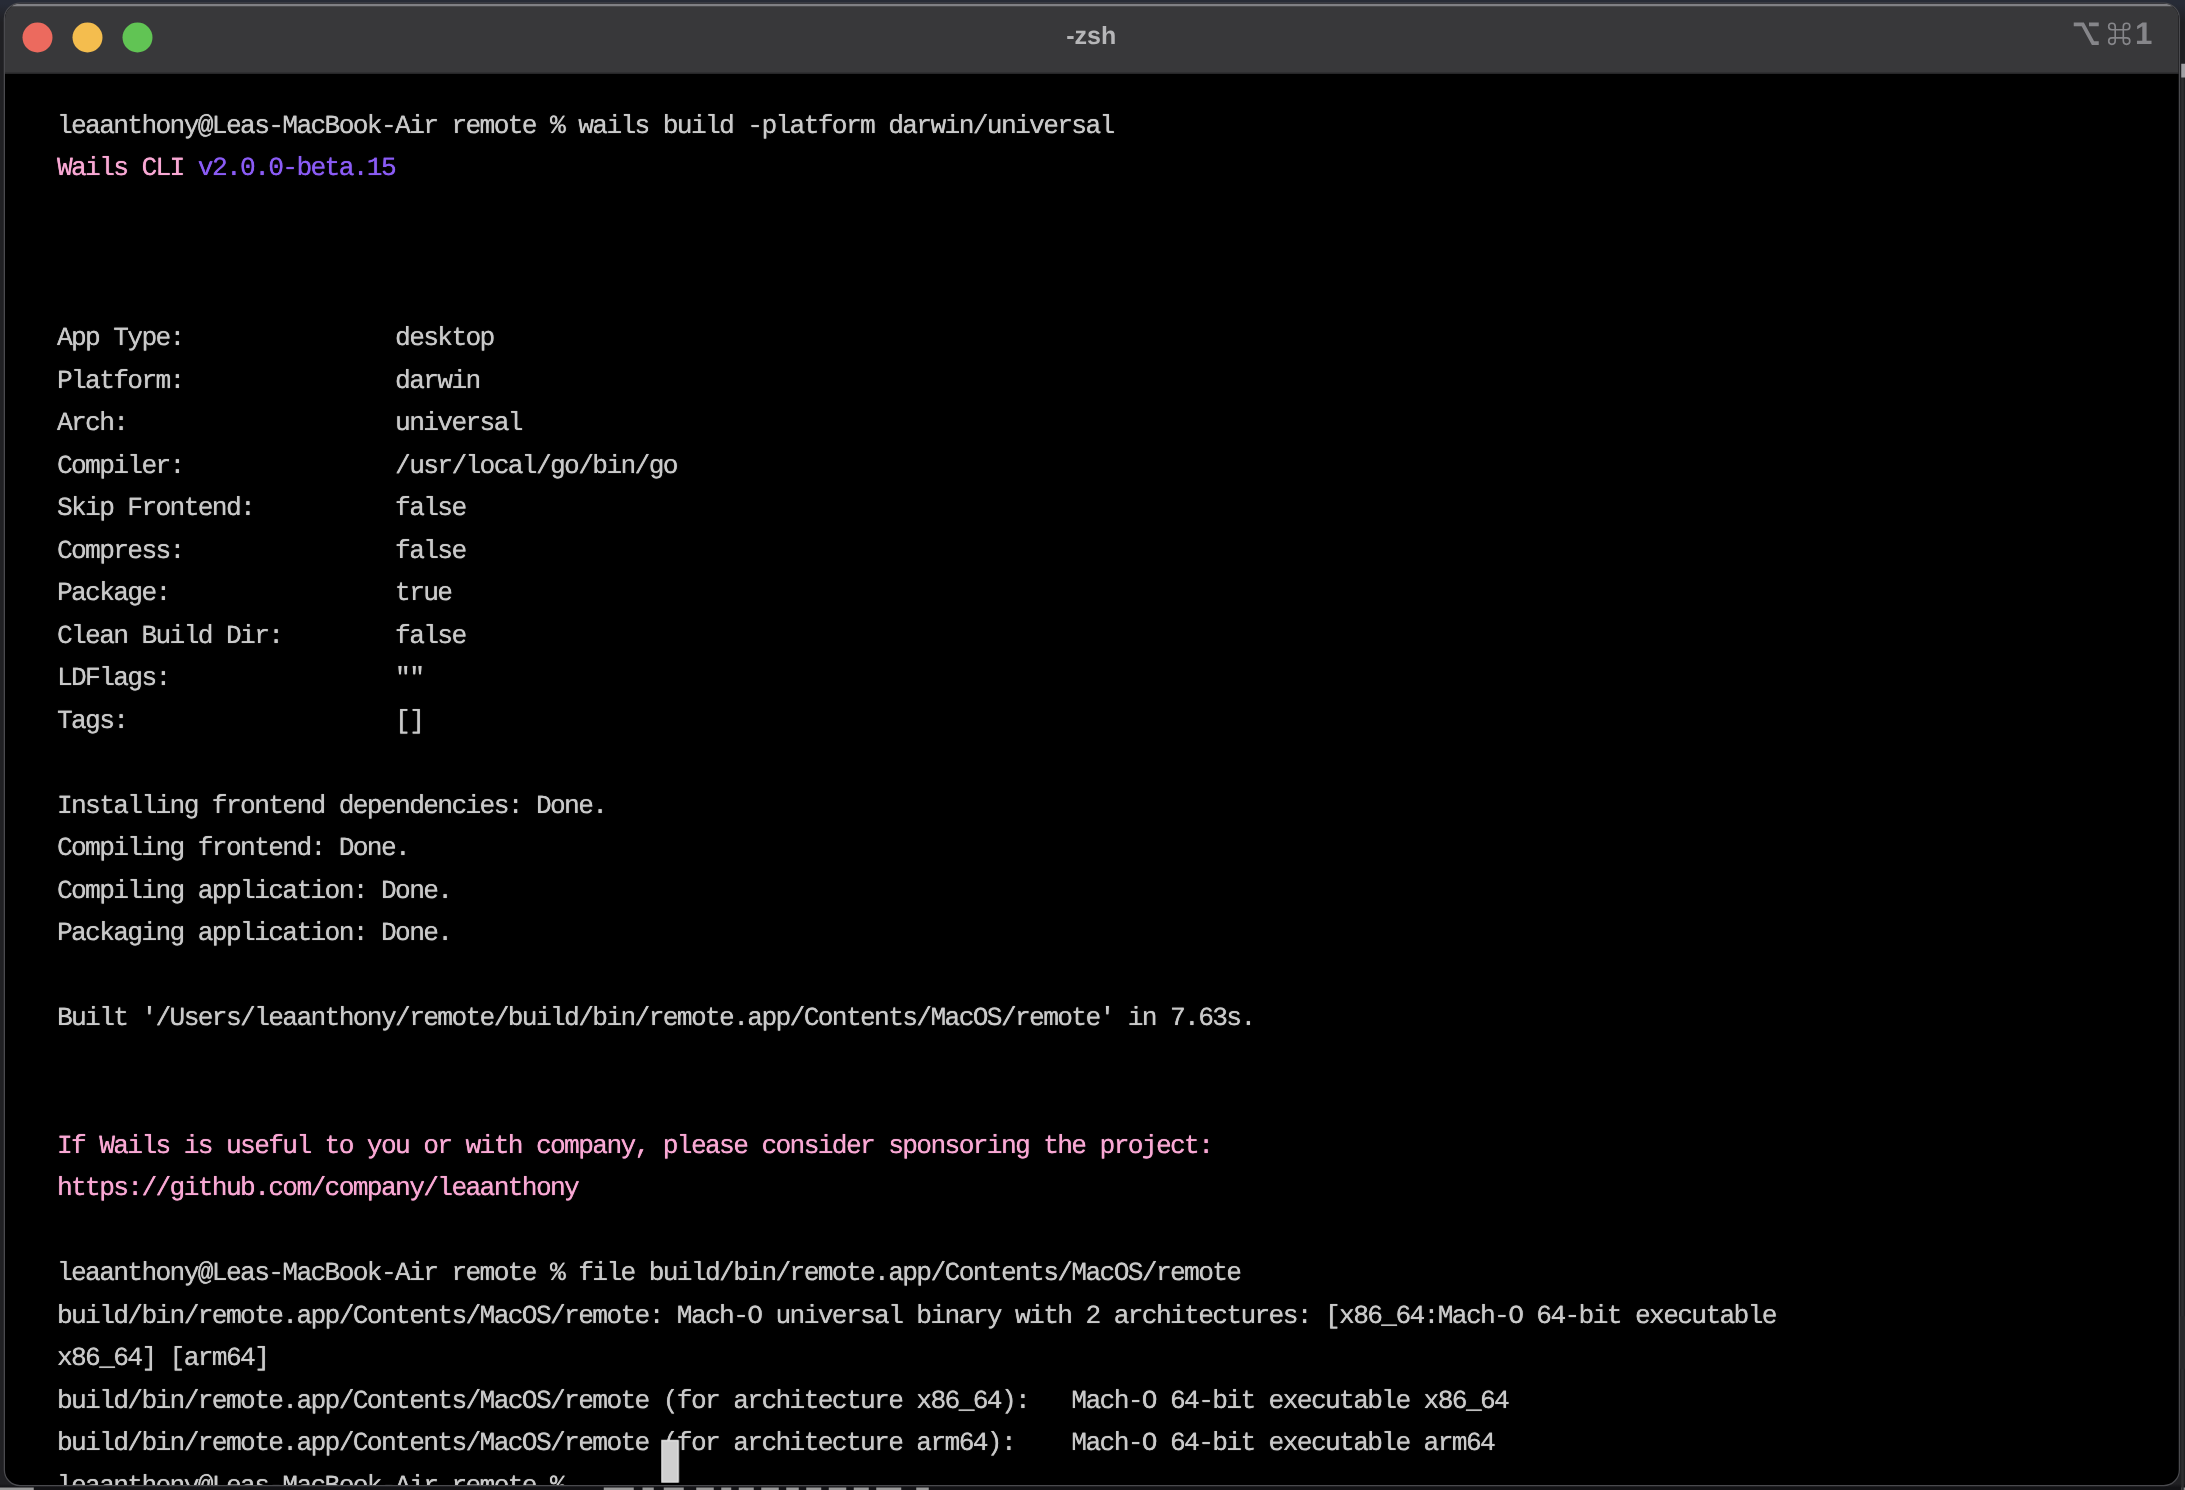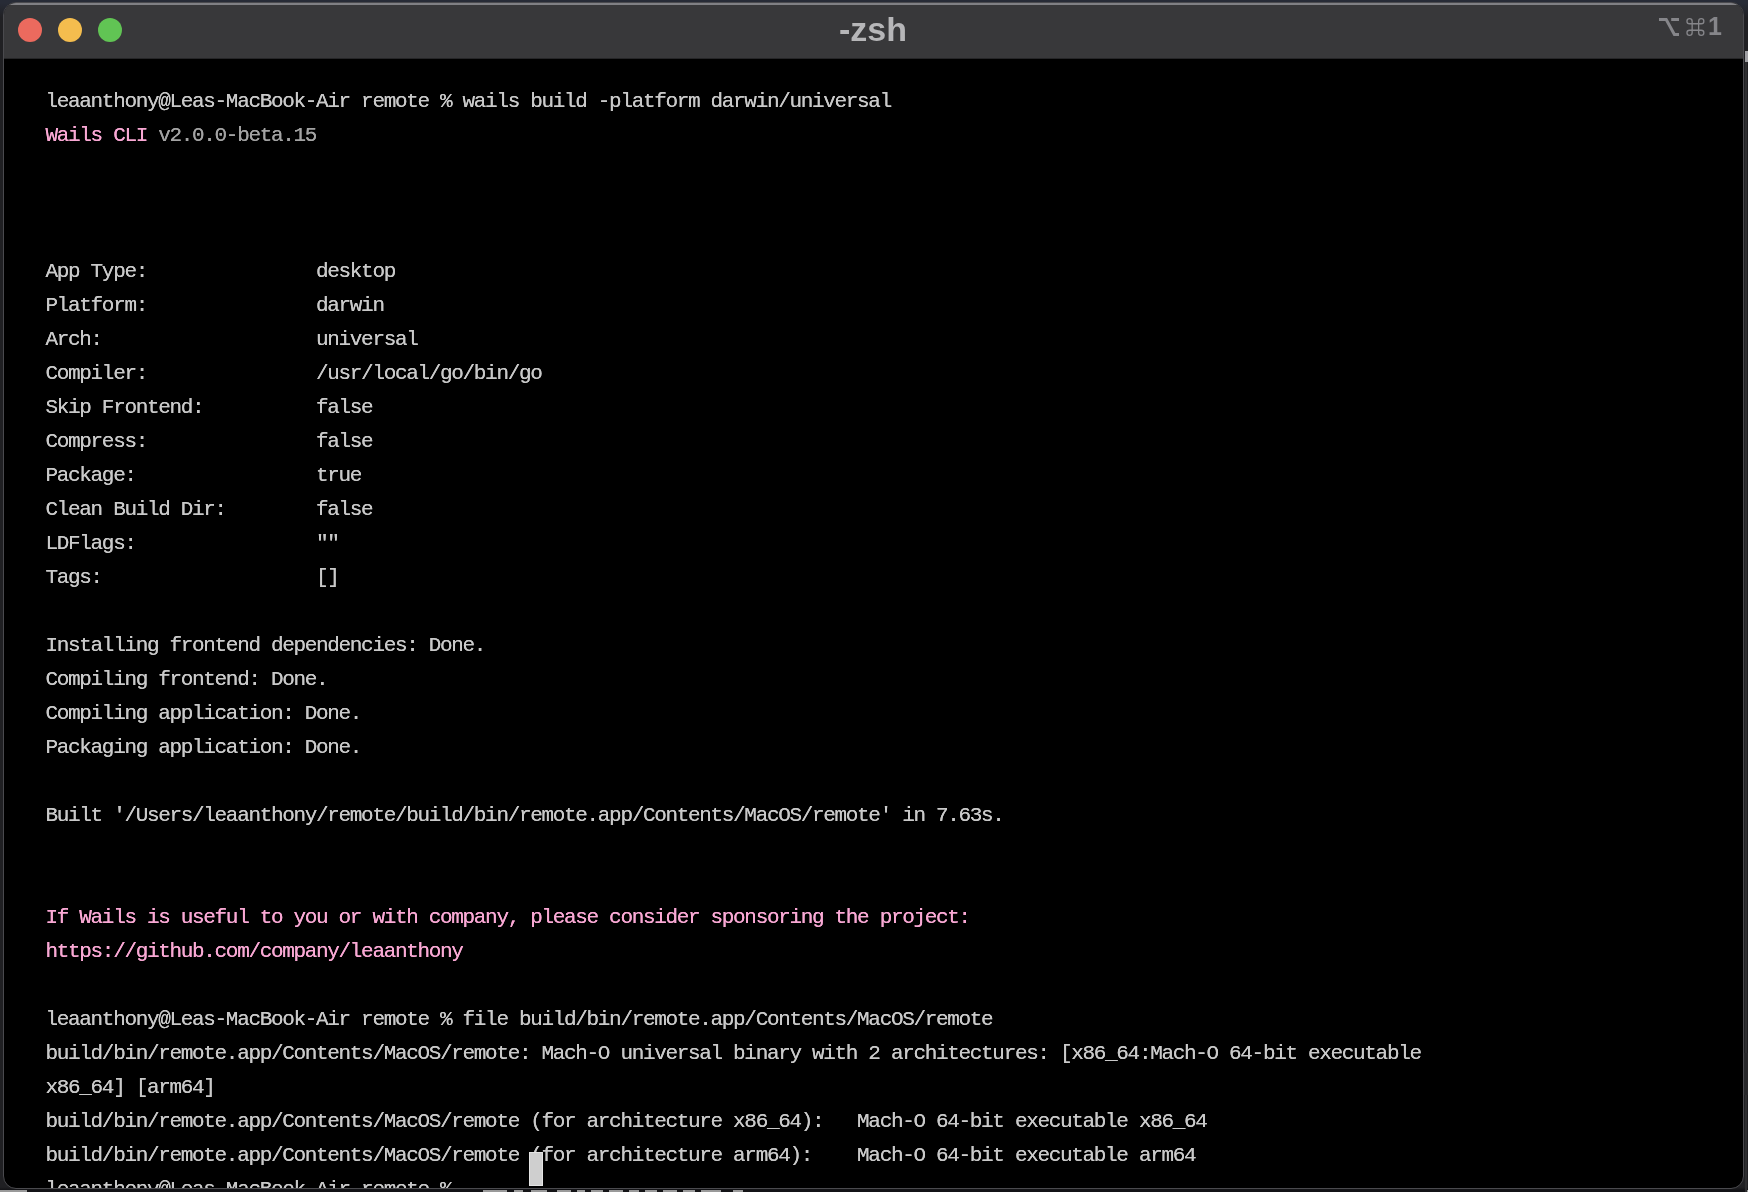--- a/index.html
+++ b/index.html
@@ -8,27 +8,27 @@
   #win{position:absolute;left:2.5px;top:2px;width:1741px;height:1187px;
        background:#000;border-radius:13px;border:1.5px solid #4a4a4e;
        overflow:hidden;box-sizing:border-box;}
   #titlebar{position:absolute;left:0;top:0;right:0;height:55px;background:#38383a;
        border-bottom:1px solid #262628;box-shadow:inset 0 2px 0 #808084;}
   .light{position:absolute;top:14.5px;width:24px;height:24px;border-radius:50%;}
   #l-red{left:14.5px;background:#ec6a5e;}
   #l-yel{left:54.5px;background:#f4bd4e;}
   #l-grn{left:94.5px;background:#61c454;}
   #title{position:absolute;left:0;right:0;top:0;height:55px;line-height:53px;text-align:center;transform:translateZ(0);
-       font-family:"Liberation Sans",sans-serif;font-weight:bold;font-size:34px;color:#b6b6b8;}
+       font-family:"Liberation Sans",sans-serif;font-weight:bold;font-size:20px;color:#b6b6b8;}
   #hotkey{position:absolute;right:21px;top:11.5px;}
   #term{position:absolute;left:25px;top:64.5px;margin:17px;transform:translateZ(0);text-shadow:0 0 0.6px currentColor;
        font-family:"Liberation Mono",monospace;font-size:21px;letter-spacing:-1.33px;
        line-height:34px;color:#c9c9c9;white-space:pre;}
   #term .y{color:#f9a8d4;}
-  #term .r{color:#a3a3a3;}
+  #term .r{color:#8b5cf6;}
   #cursor{position:absolute;left:525.5px;top:1148.5px;width:14px;height:34px;background:#cfcfcf;box-shadow:inset 0 0 0 1px #e4e4e4;}
   .frag{position:absolute;background:#9a9a9a;height:2px;top:1190px;}
 </style>
 </head>
 <body>
 <div id="win">
   <div id="titlebar">
     <div class="light" id="l-red"></div>
     <div class="light" id="l-yel"></div>
     <div class="light" id="l-grn"></div>

